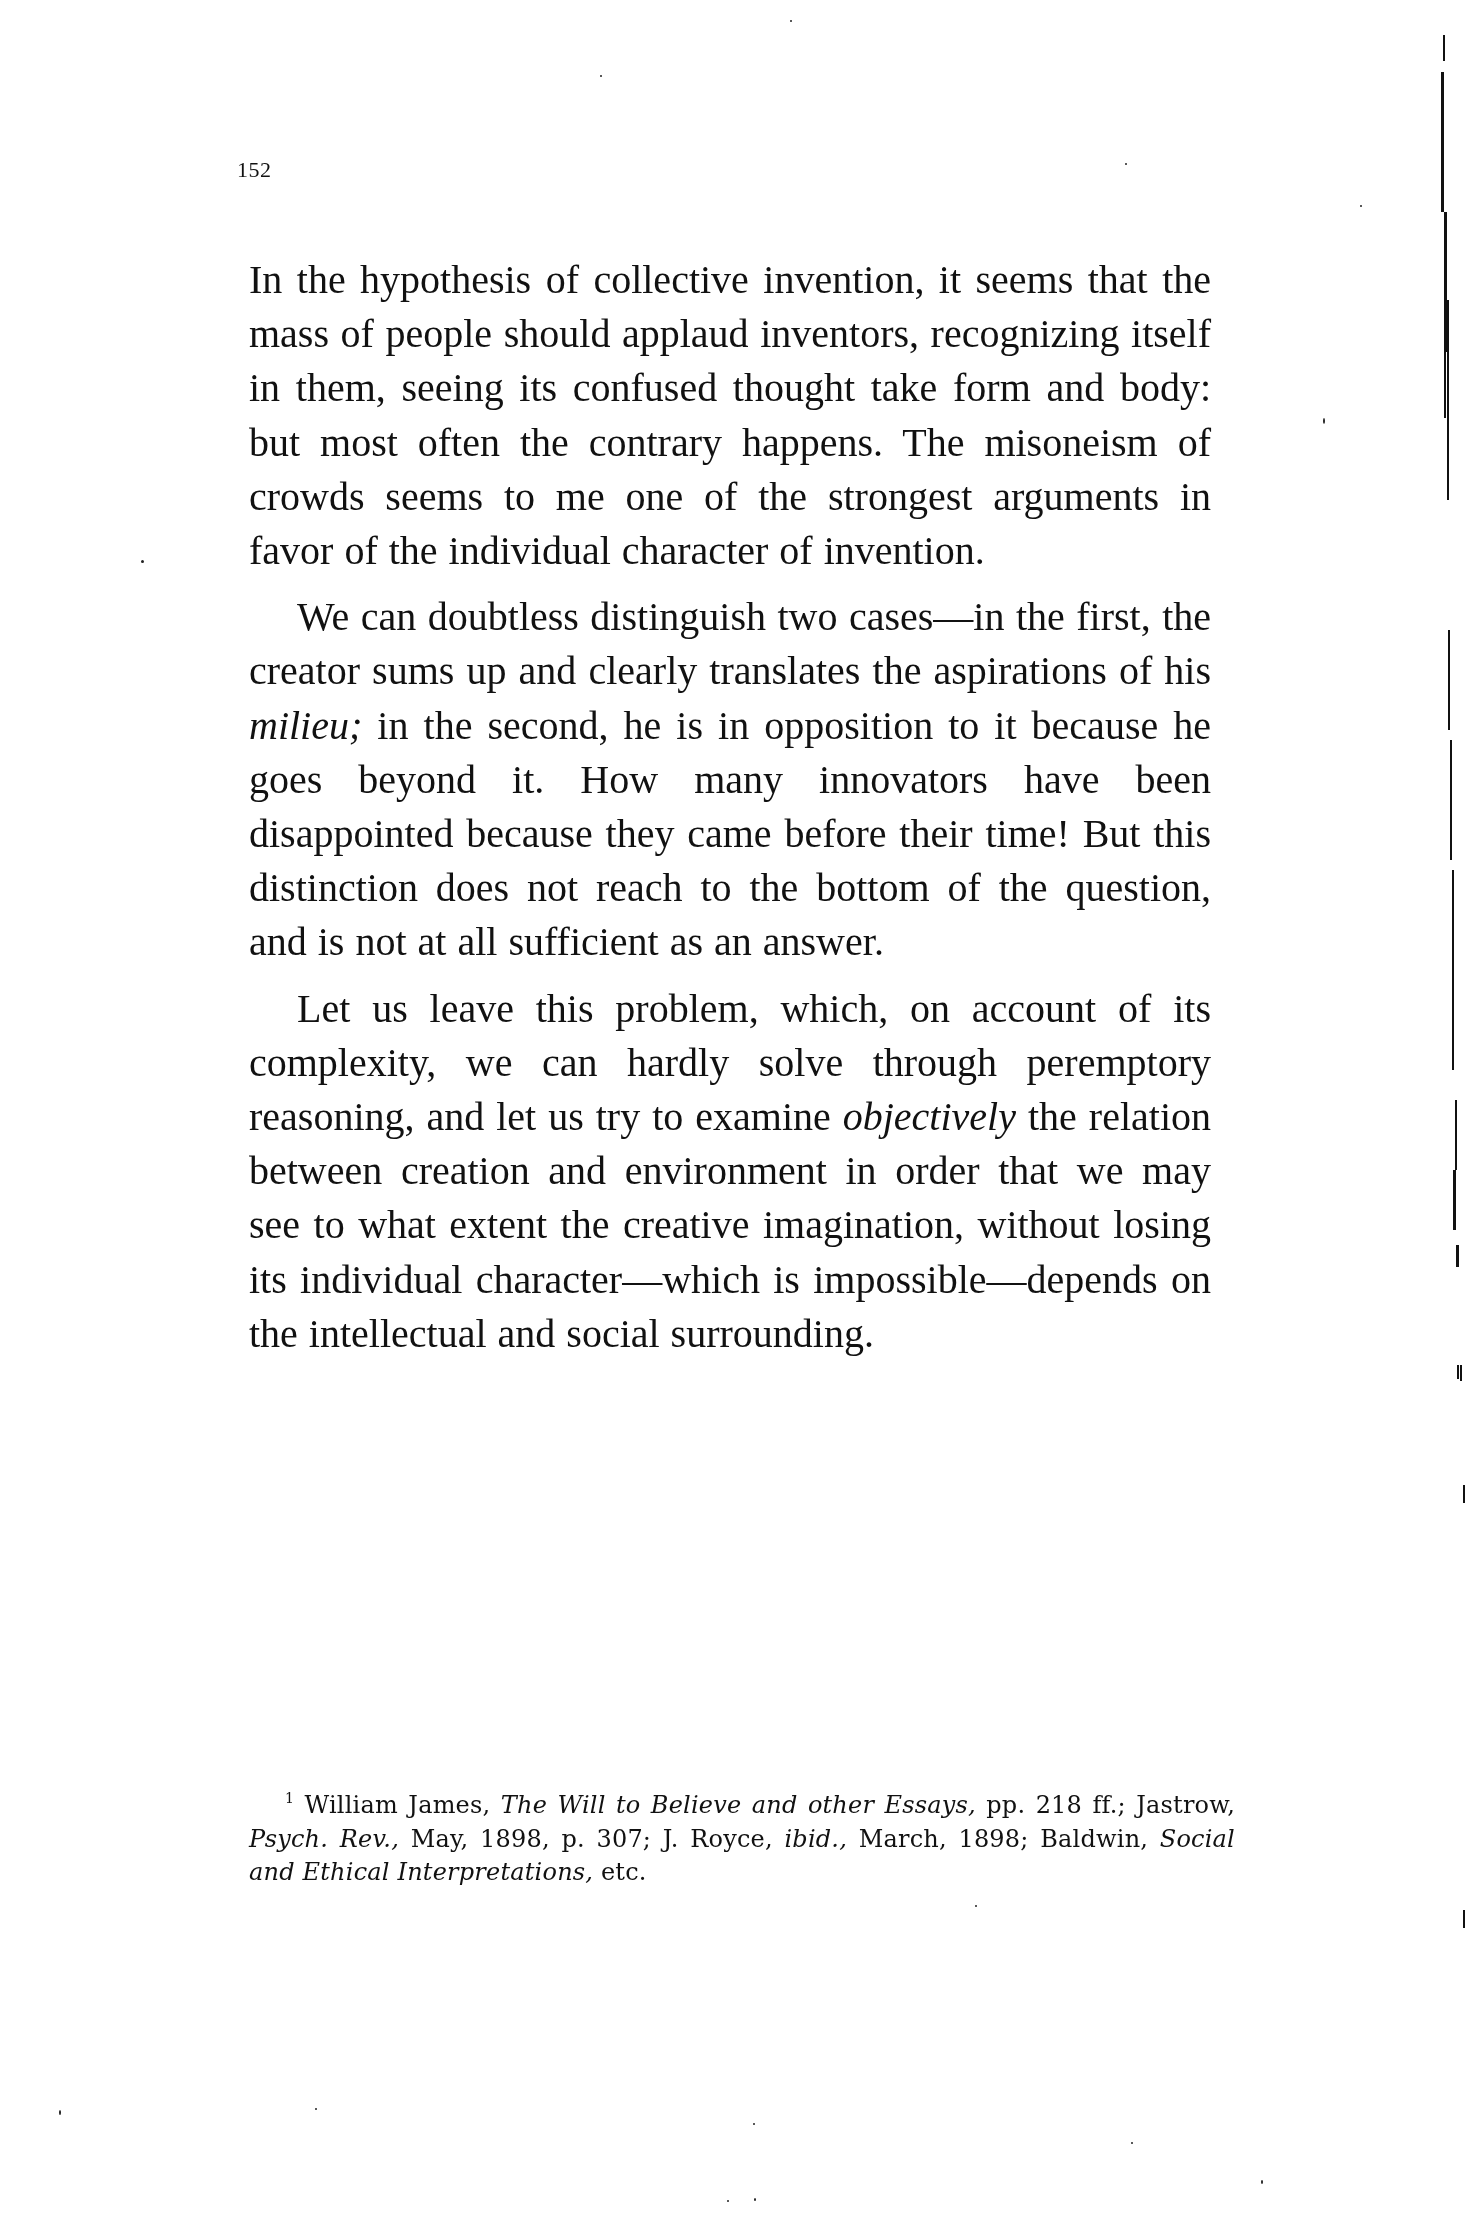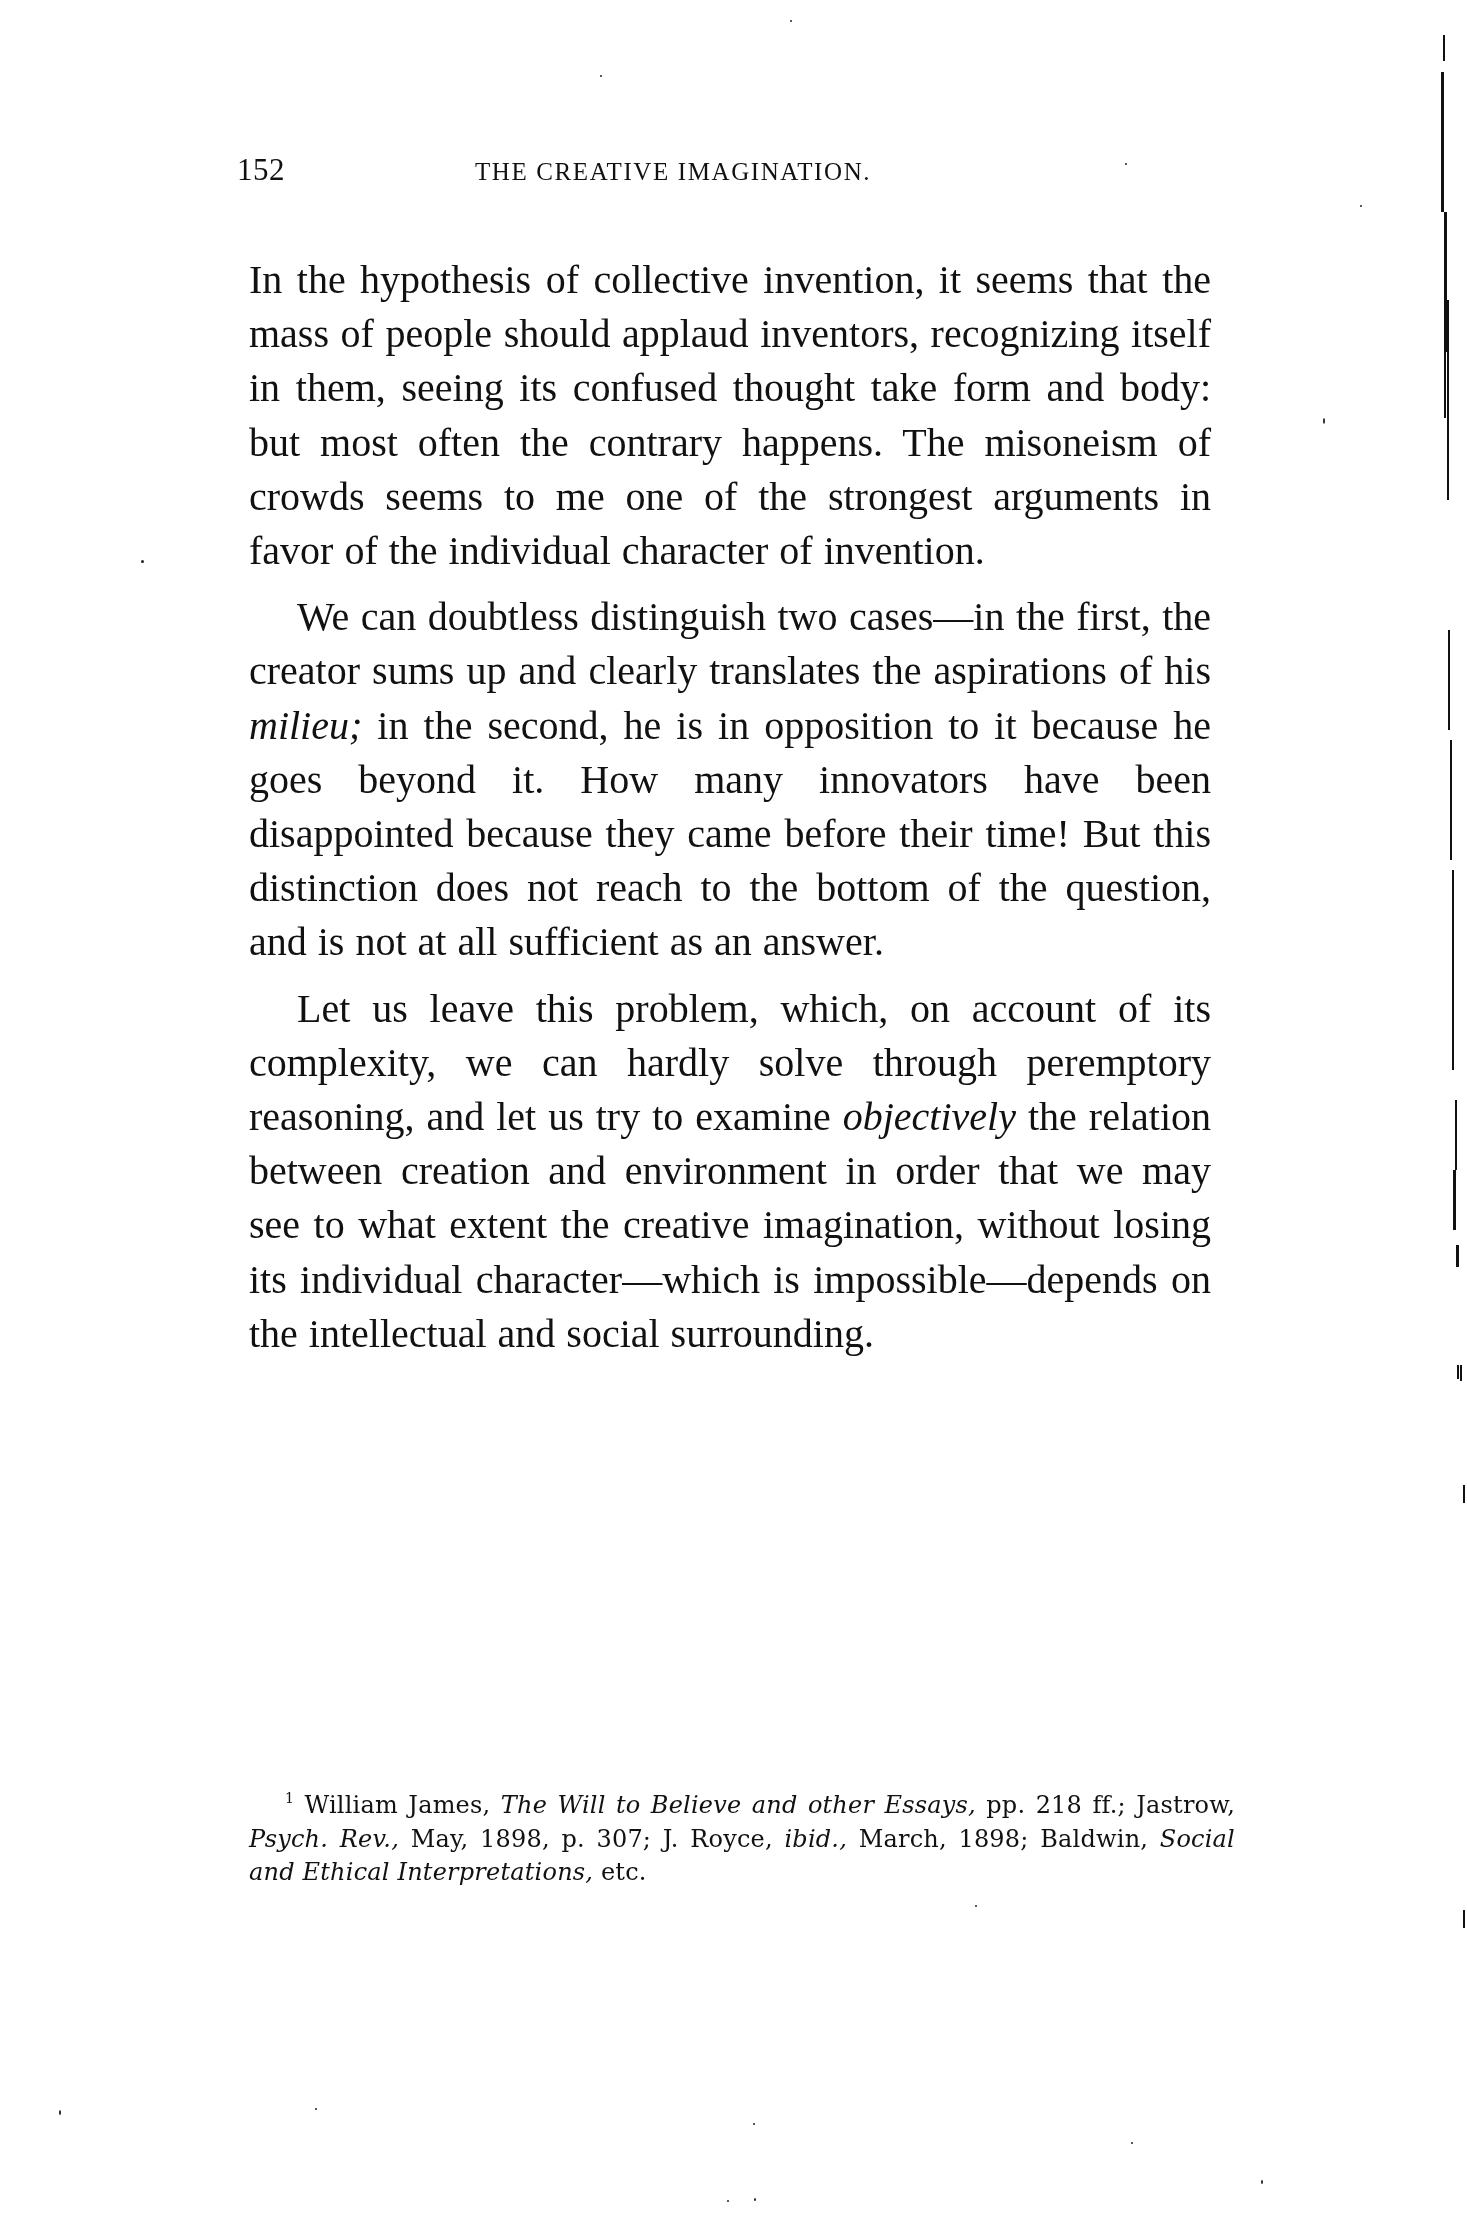--- a/index.html
+++ b/index.html
@@ -27,21 +27,21 @@
     position: absolute;
     top: 150px;
     left: 237px;
     width: 986px;
     height: 40px;
   }
   .page-number {
     position: absolute;
     left: 0;
     top: 0;
-    font-size: 31px;
+    font-size: 22px;
     line-height: 40px;
     letter-spacing: 0.5px;
   }
   .running-title {
     position: absolute;
     left: 238px;
     top: 2px;
     font-size: 25px;
     line-height: 40px;
     letter-spacing: 1.6px;
@@ -100,21 +100,20 @@
     border-radius: 50%;
   }
 </style>
 </head>
 <body>
 
 <div class="page">
 
   <div class="running-head">
     <span class="page-number">152</span>
-    <span class="running-title">THE CREATIVE IMAGINATION.</span>
   </div>
 
   <div class="text-block">
     <p class="para"><span>In the hypothesis of collective invention, it seems that the mass of people should applaud inventors, recognizing itself in them, seeing its confused thought take form and body: but most often the contrary happens.  The misoneism of crowds seems to me one of the strongest arguments in favor of the individual character of invention.</span></p>
     <p class="para indent"><span>We can doubtless distinguish two cases—in the first, the creator sums up and clearly translates the aspirations of his </span><i>milieu;</i><span> in the second, he is in opposition to it because he goes beyond it.  How many innovators have been disappointed because they came before their time!  But this distinction does not reach to the bottom of the question, and is not at all sufficient as an answer.</span></p>
     <p class="para indent"><span>Let us leave this problem, which, on account of its complexity, we can hardly solve through peremptory reasoning, and let us try to examine </span><i>objectively</i><span> the relation between creation and environment in order that we may see to what extent the creative imagination, without losing its individual character—which is impossible—depends on the intellectual and social surrounding.</span></p>
   </div>
 
   <p class="footnote">
     <sup>1</sup><span><span> William James, </span><i>The Will to Believe and other Essays,</i><span> pp. 218 ff.;  Jastrow, </span><i>Psych. Rev.,</i><span> May, 1898, p. 307;  J. Royce, </span><i>ibid.,</i><span> March, 1898; Baldwin, </span><i>Social and Ethical Interpretations,</i><span> etc.</span></span>

